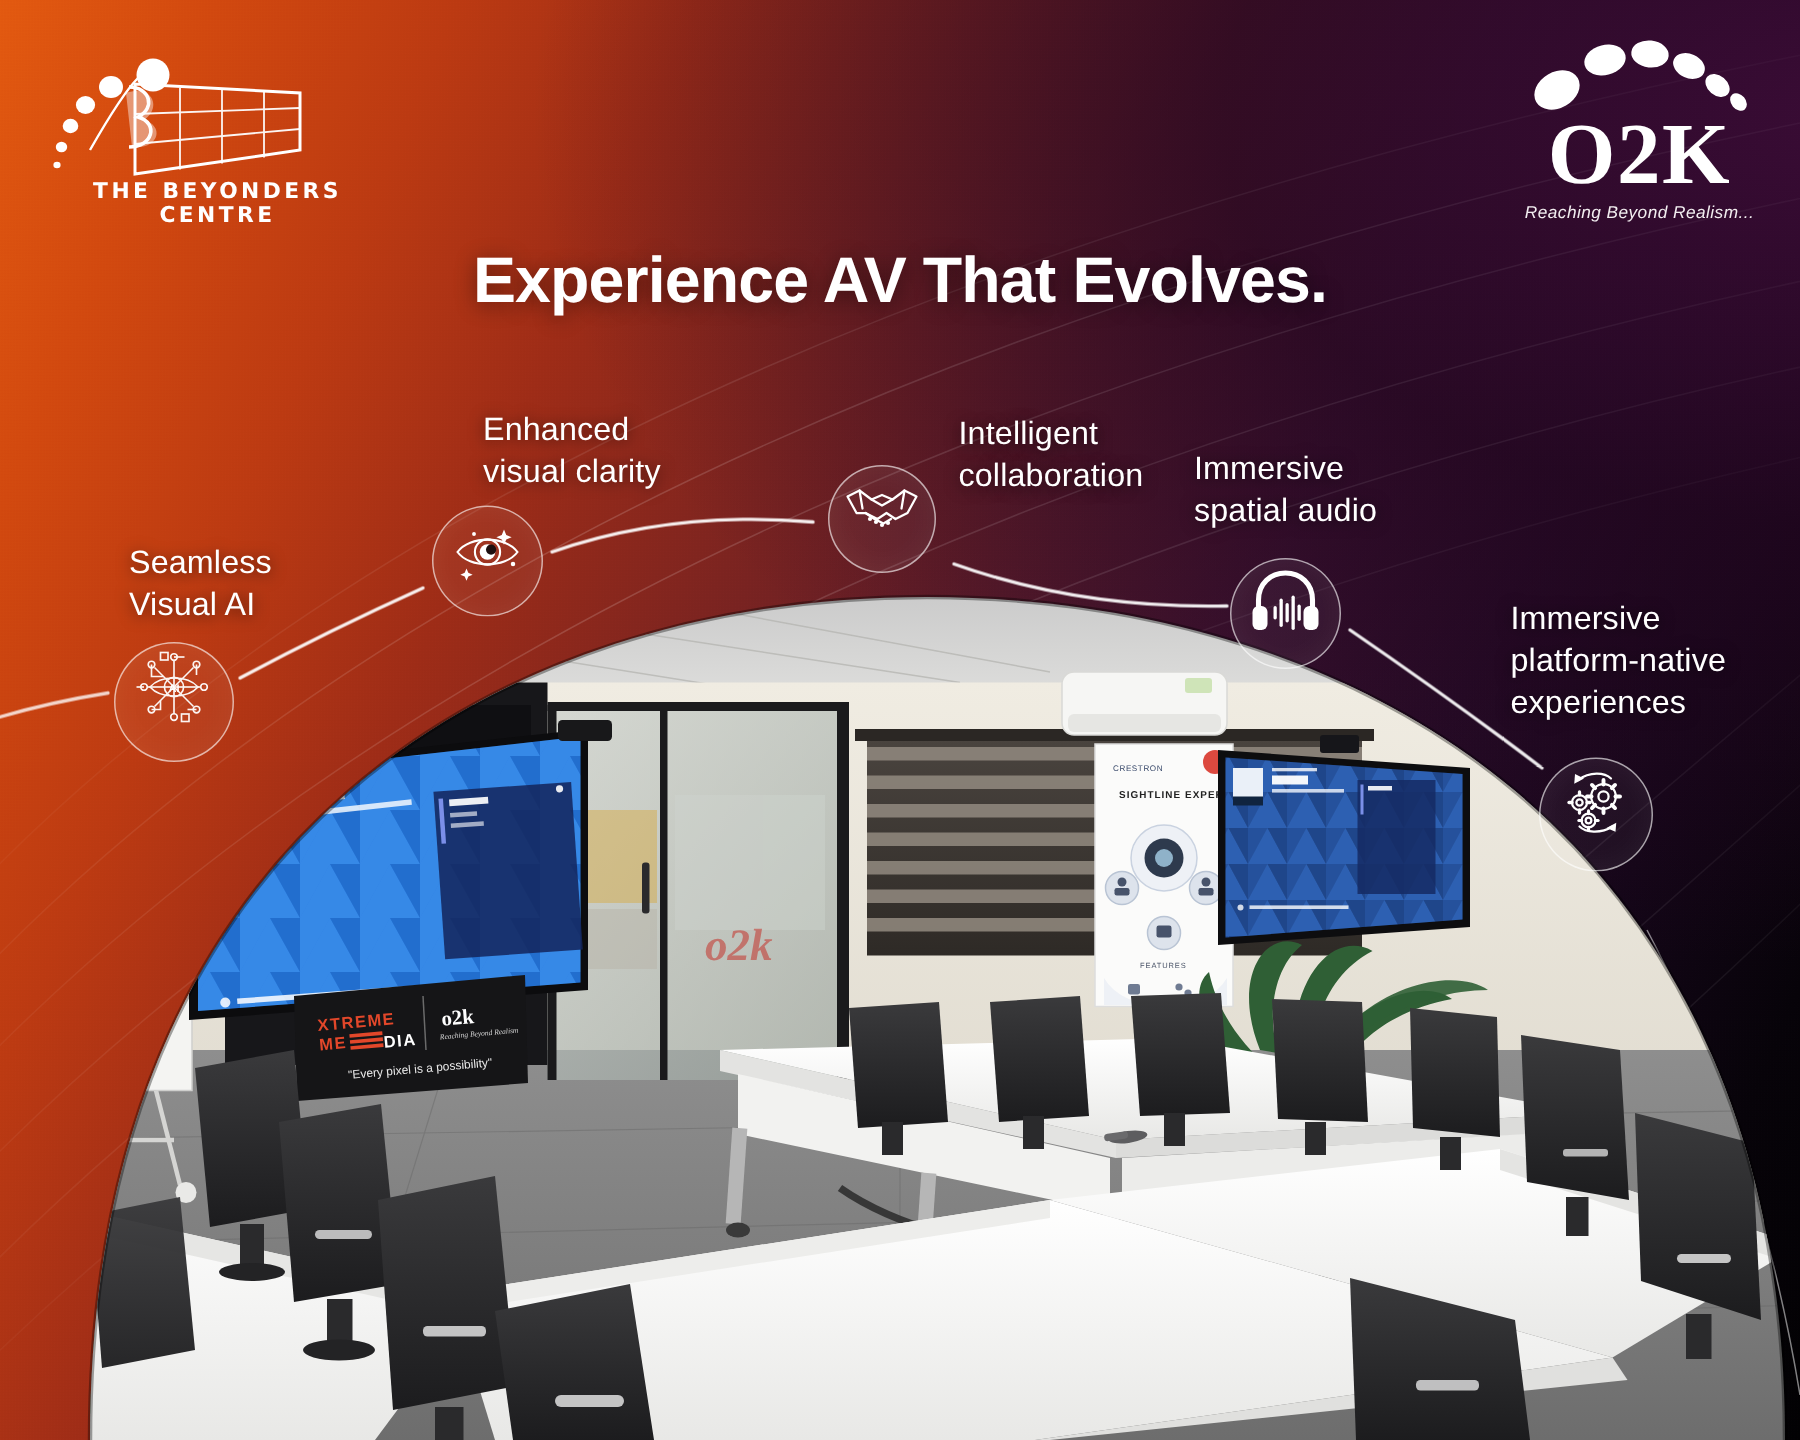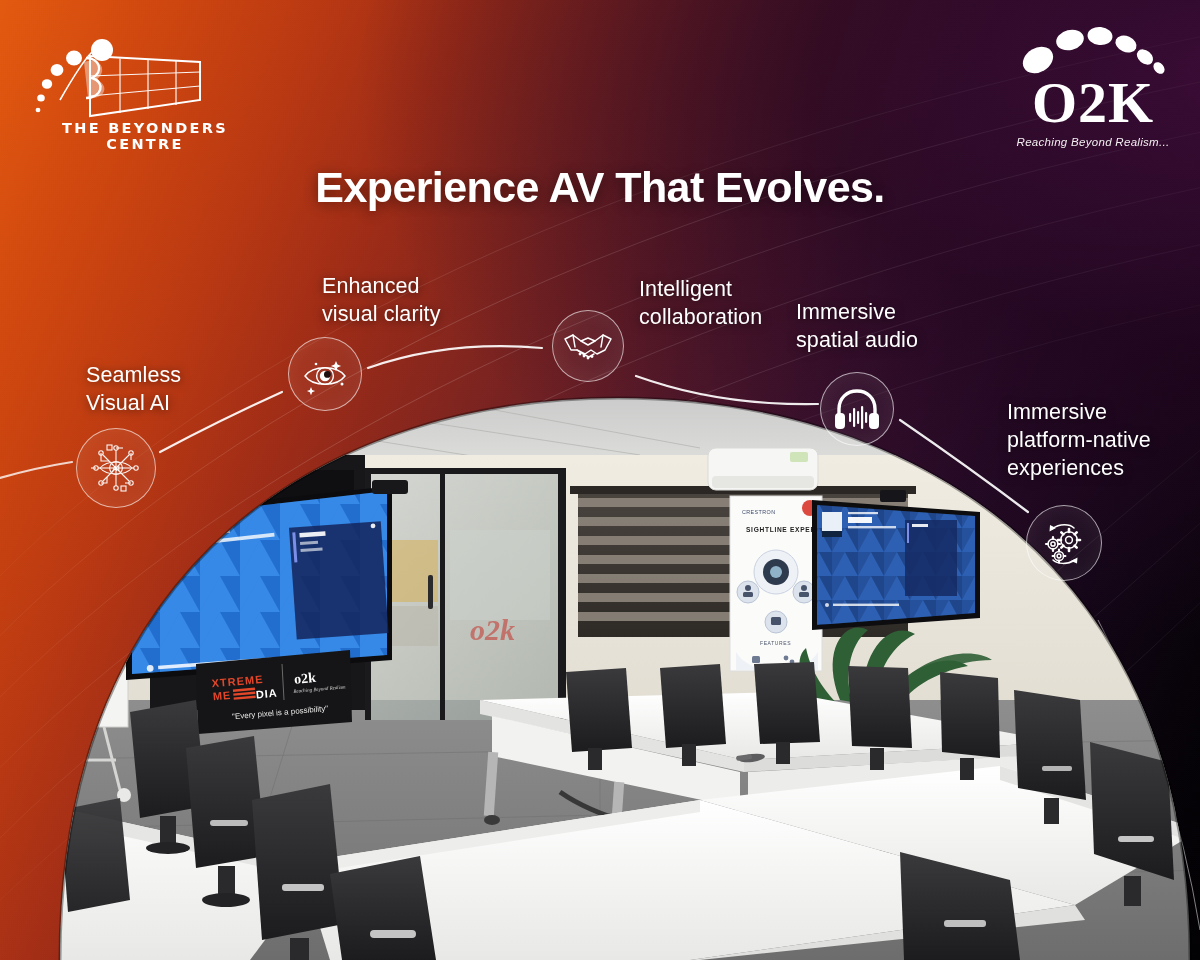--- a/index.html
+++ b/index.html
@@ -73,21 +73,21 @@
     text-shadow:0 2px 14px rgba(0,0,0,.45);
   }
 
   
   .node{ position:absolute; }
   .node-circle{
     position:absolute;
     border-radius:50%;
     border:1.2px solid rgba(255,255,255,.62);
     background:rgba(255,255,255,.045);
-    display:flex; align-items:center; justify-content:center;
+    display:flex; justify-content:center;
     box-shadow:inset 0 0 22px rgba(255,255,255,.05);
   }
   .node-label{
     position:absolute; color:#ffffff;
     font-family:"Liberation Sans", sans-serif;
     font-weight:400; font-size:21.5px; line-height:1.30;
     letter-spacing:.1px; white-space:pre-line;
     text-shadow:0 1px 10px rgba(0,0,0,.6);
   }
   .n-l-center{ text-align:left; }

